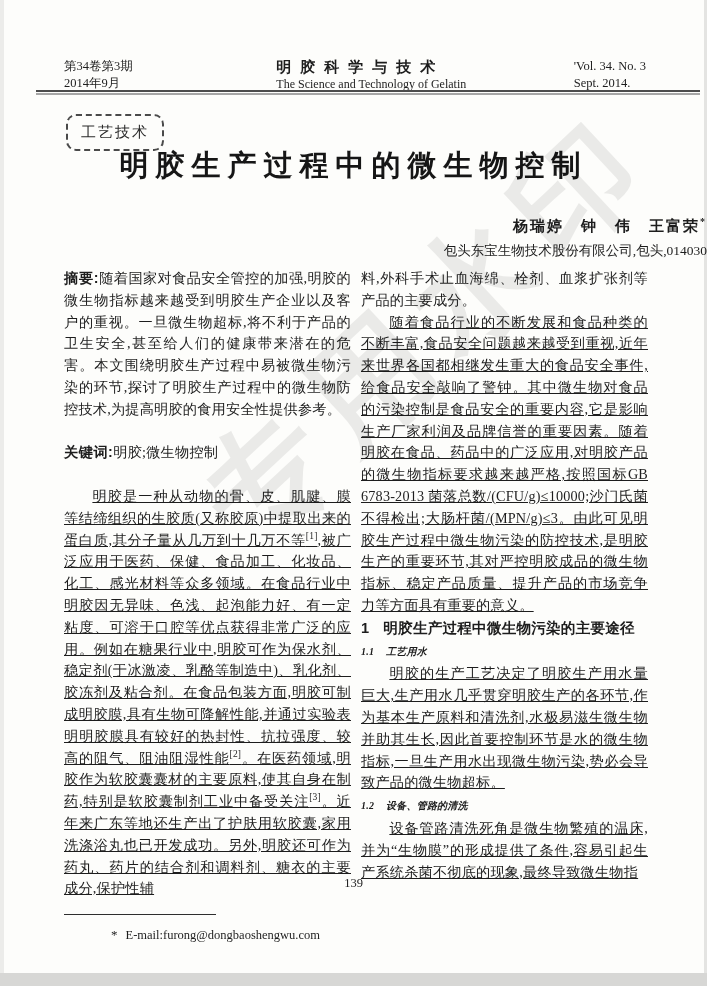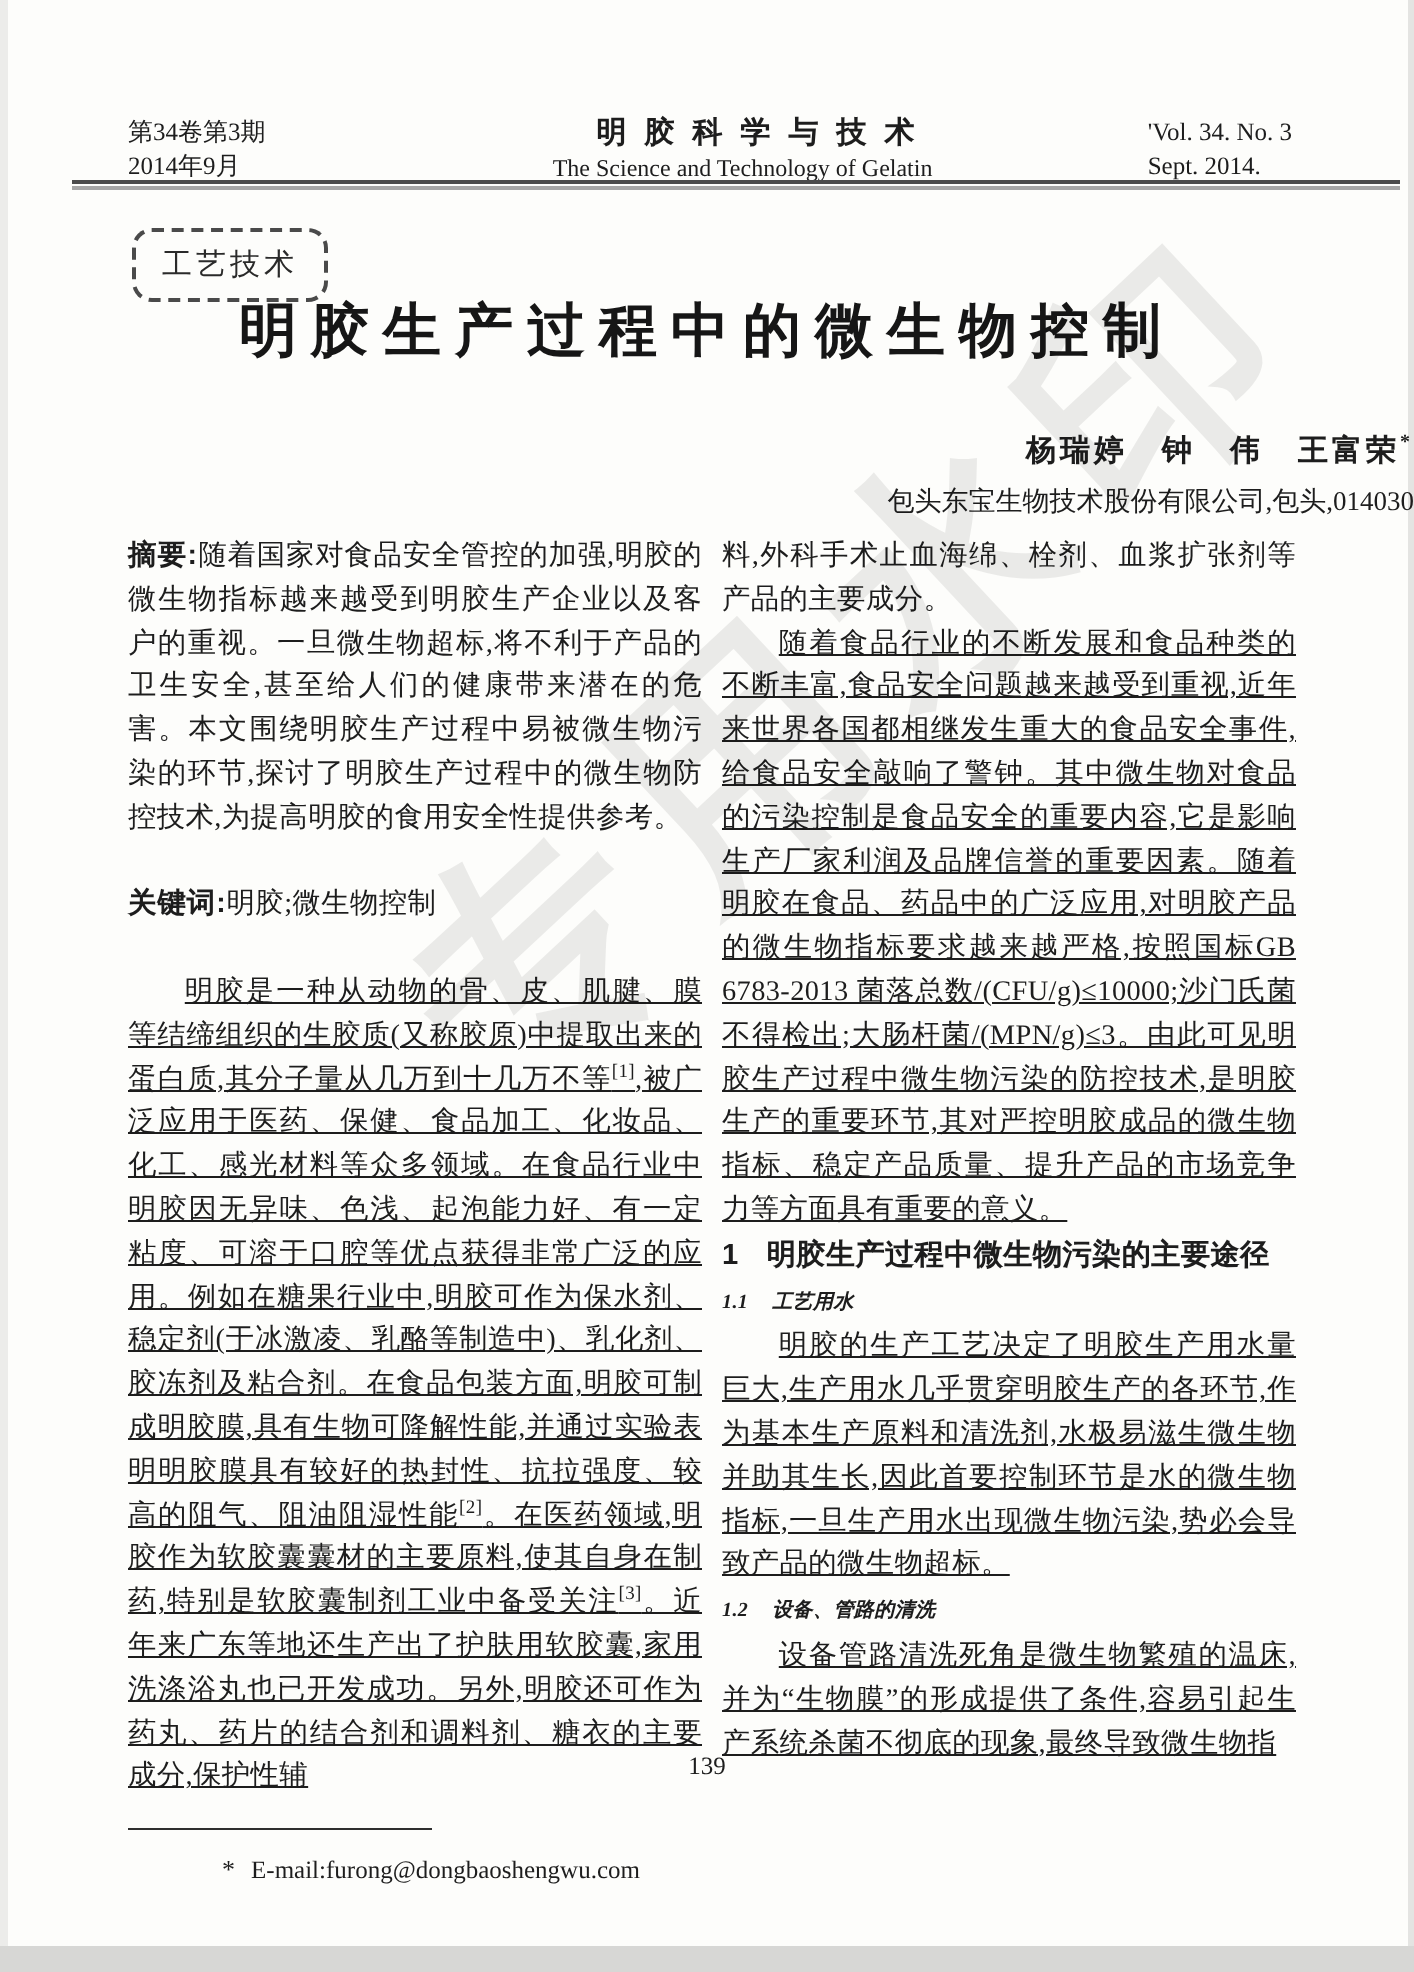--- a/index.html
+++ b/index.html
@@ -21,21 +21,21 @@
     font-size:122px;letter-spacing:18px;font-weight:700;
     color:rgba(0,0,0,0.075);white-space:nowrap;
     font-family:"Liberation Serif","DejaVu Serif",serif;
     pointer-events:none;z-index:5;
   }
 
   
   .header{position:absolute;top:58px;left:64px;width:582px;display:flex;justify-content:space-between;align-items:flex-start;z-index:2;gap:14px;}
   .h-left,.h-right{font-size:12.5px;line-height:17px;}
   .h-right{text-align:left;}
-  .h-center{text-align:right;margin-left:36px;}
+  .h-center{text-align:left;margin-left:36px;}
   .h-journal-cn{font-size:15px;font-weight:700;letter-spacing:9px;line-height:18px;}
   .h-journal-en{font-size:12px;line-height:17px;}
   .rule{position:absolute;top:90px;left:36px;width:664px;z-index:2;}
   .rule .r1{border-top:2px solid #4c4c4c;}
   .rule .r2{border-top:2.5px solid #a6a6a6;margin-top:0.5px;}
 
   
   .badge{
     position:absolute;top:114px;left:66px;z-index:3;
     padding:7px 13px;font-size:15px;letter-spacing:2px;

